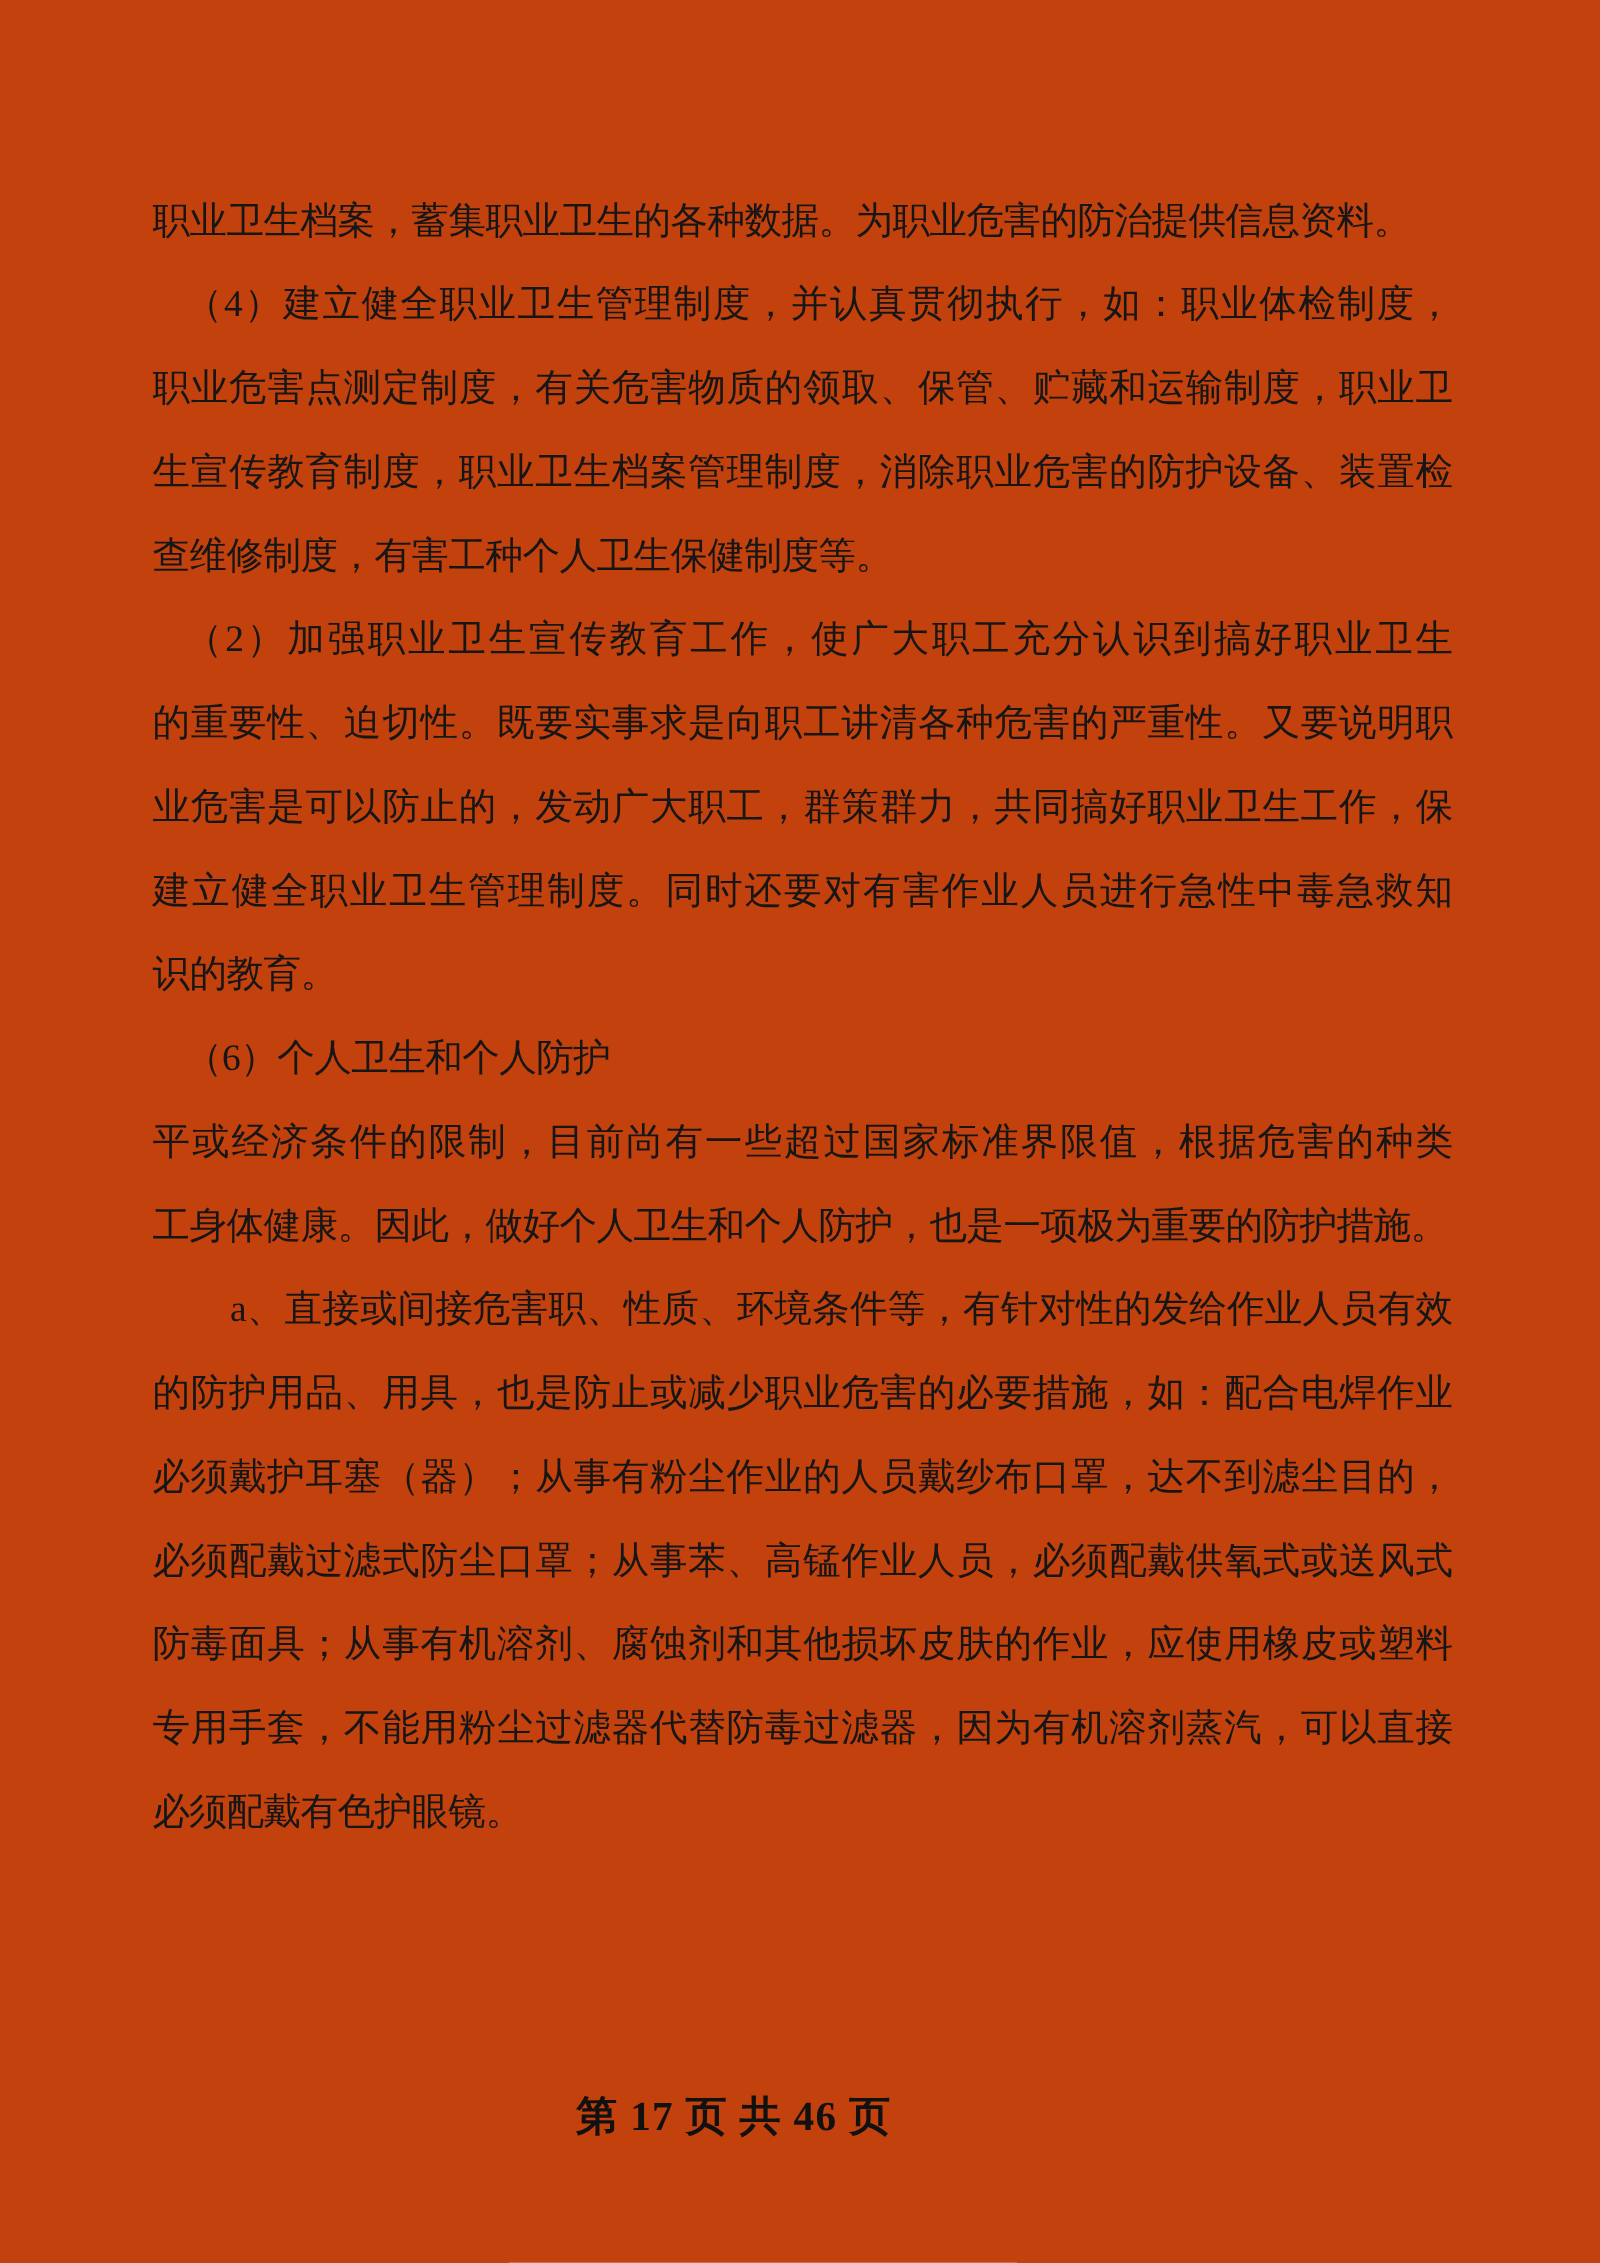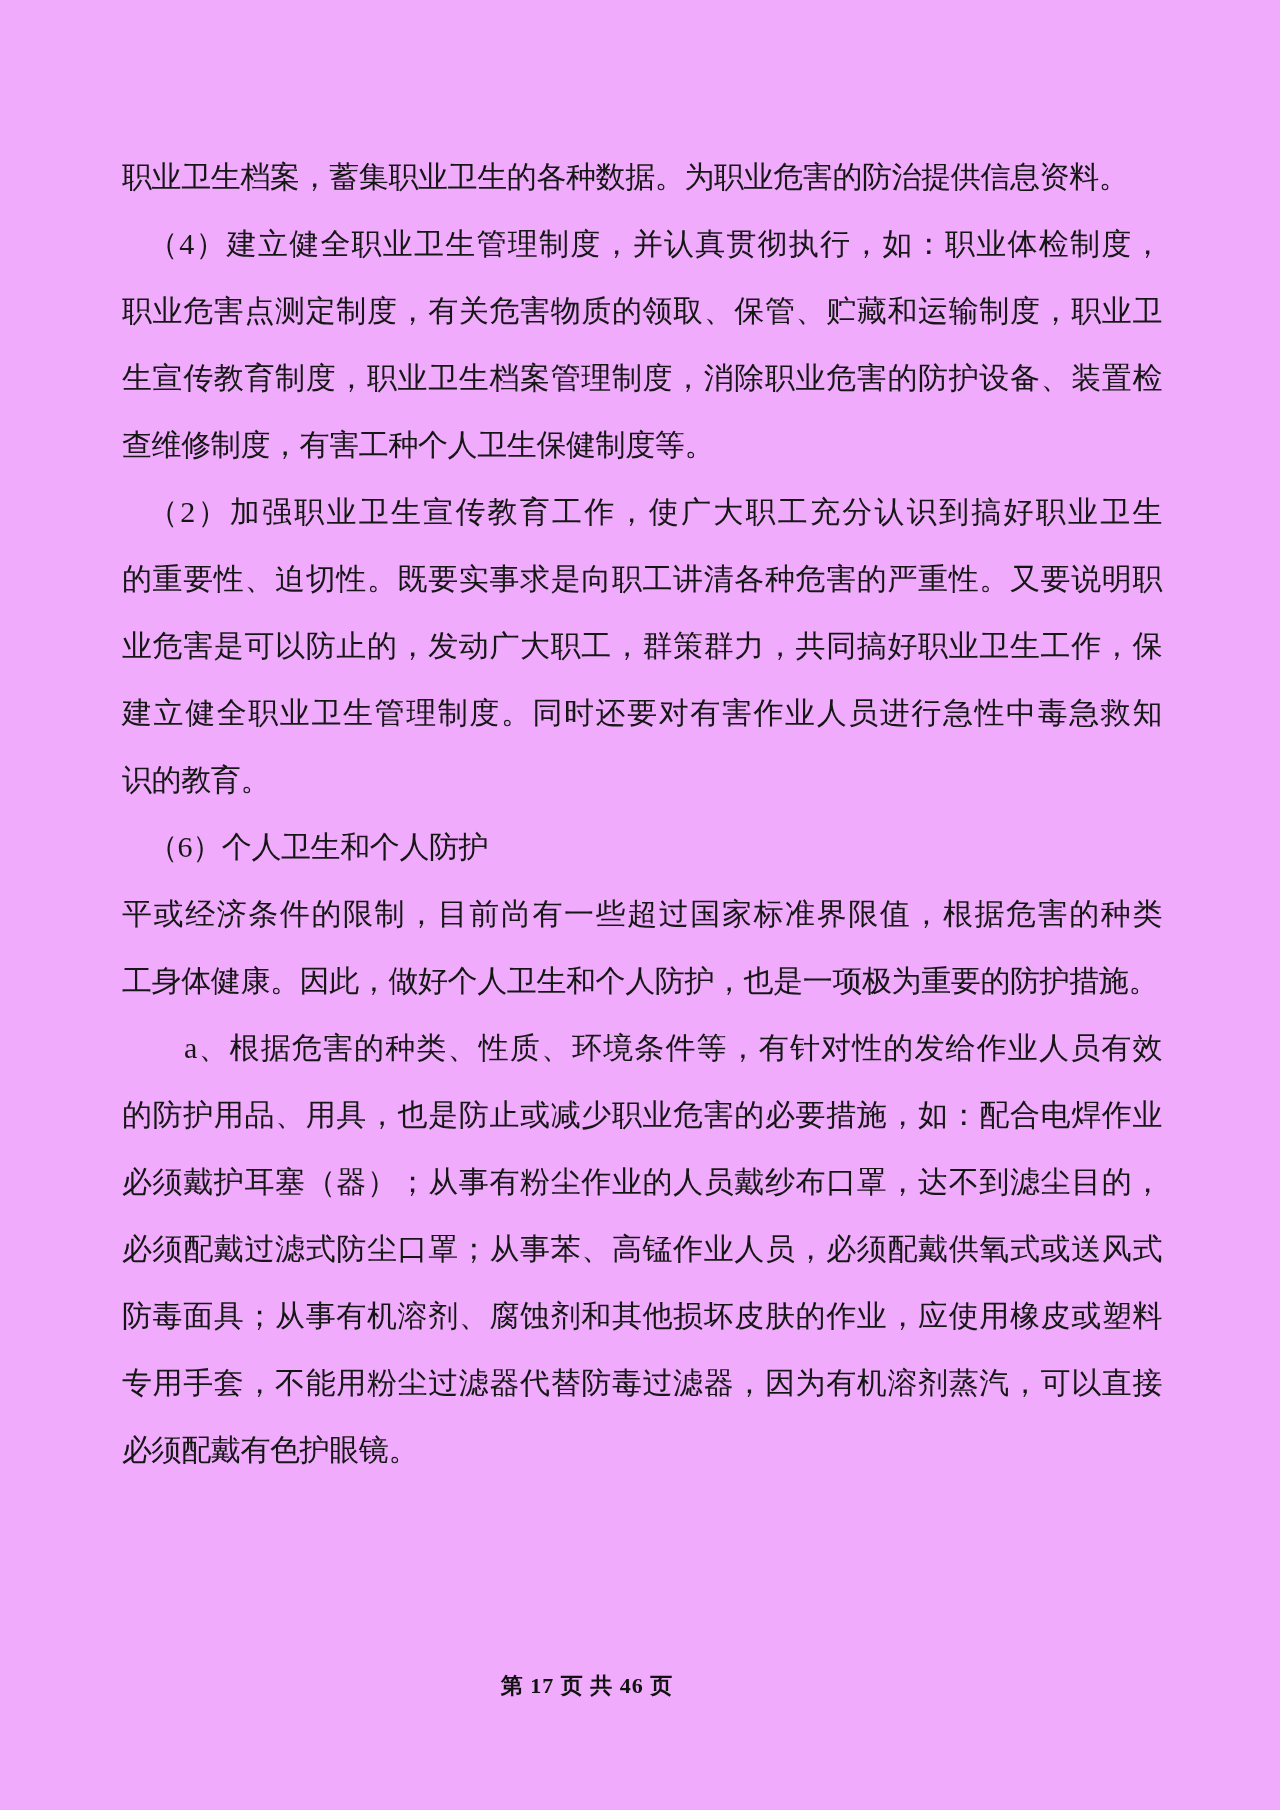--- a/index.html
+++ b/index.html
@@ -12,21 +12,21 @@
     height: 1810px;
     background: #ffffff;
     position: relative;
     font-family: "Liberation Serif", "DejaVu Serif", serif;
   }
   .page {
     position: absolute;
     left: 0; top: 0;
     width: 1280px;
     height: 1810px;
-    background: #f0abfc;
+    background: #c2410c;
     overflow: hidden;
   }
   .content {
     position: absolute;
     left: 122px;
     top: 143px;
     width: 1040px;
     color: #161616;
   }
   .line {
@@ -49,21 +49,21 @@
   
   .line.ind-a { padding-left: 26px; }   
   .line.ind-b { padding-left: 62px; }   
 
   .footer {
     position: absolute;
     top: 1671px;
     left: 0;
     width: 1174px;
     text-align: center;
-    font-size: 22px;
+    font-size: 33px;
     font-weight: bold;
     color: #111111;
     letter-spacing: 1px;
     font-family: "Liberation Serif", "DejaVu Serif", serif;
   }
 </style>
 </head>
 <body>
 
 <div class="page">
@@ -74,21 +74,21 @@
     <div class="line fill">生宣传教育制度，职业卫生档案管理制度，消除职业危害的防护设备、装置检</div>
     <div class="line end">查维修制度，有害工种个人卫生保健制度等。</div>
     <div class="line fill ind-a">（2）加强职业卫生宣传教育工作，使广大职工充分认识到搞好职业卫生</div>
     <div class="line fill">的重要性、迫切性。既要实事求是向职工讲清各种危害的严重性。又要说明职</div>
     <div class="line fill">业危害是可以防止的，发动广大职工，群策群力，共同搞好职业卫生工作，保</div>
     <div class="line fill">建立健全职业卫生管理制度。同时还要对有害作业人员进行急性中毒急救知</div>
     <div class="line end">识的教育。</div>
     <div class="line end ind-a">（6）个人卫生和个人防护</div>
     <div class="line fill">平或经济条件的限制，目前尚有一些超过国家标准界限值，根据危害的种类</div>
     <div class="line end">工身体健康。因此，做好个人卫生和个人防护，也是一项极为重要的防护措施。</div>
-    <div class="line fill ind-b">a、根据危害的种类、性质、环境条件等，有针对性的发给作业人员有效</div>
+    <div class="line fill ind-b">a、直接或间接危害职、性质、环境条件等，有针对性的发给作业人员有效</div>
     <div class="line fill">的防护用品、用具，也是防止或减少职业危害的必要措施，如：配合电焊作业</div>
     <div class="line fill">必须戴护耳塞（器）；从事有粉尘作业的人员戴纱布口罩，达不到滤尘目的，</div>
     <div class="line fill">必须配戴过滤式防尘口罩；从事苯、高锰作业人员，必须配戴供氧式或送风式</div>
     <div class="line fill">防毒面具；从事有机溶剂、腐蚀剂和其他损坏皮肤的作业，应使用橡皮或塑料</div>
     <div class="line fill">专用手套，不能用粉尘过滤器代替防毒过滤器，因为有机溶剂蒸汽，可以直接</div>
     <div class="line end">必须配戴有色护眼镜。</div>
   </div>
 
   <div class="footer">第 17 页 共 46 页</div>
 </div>

